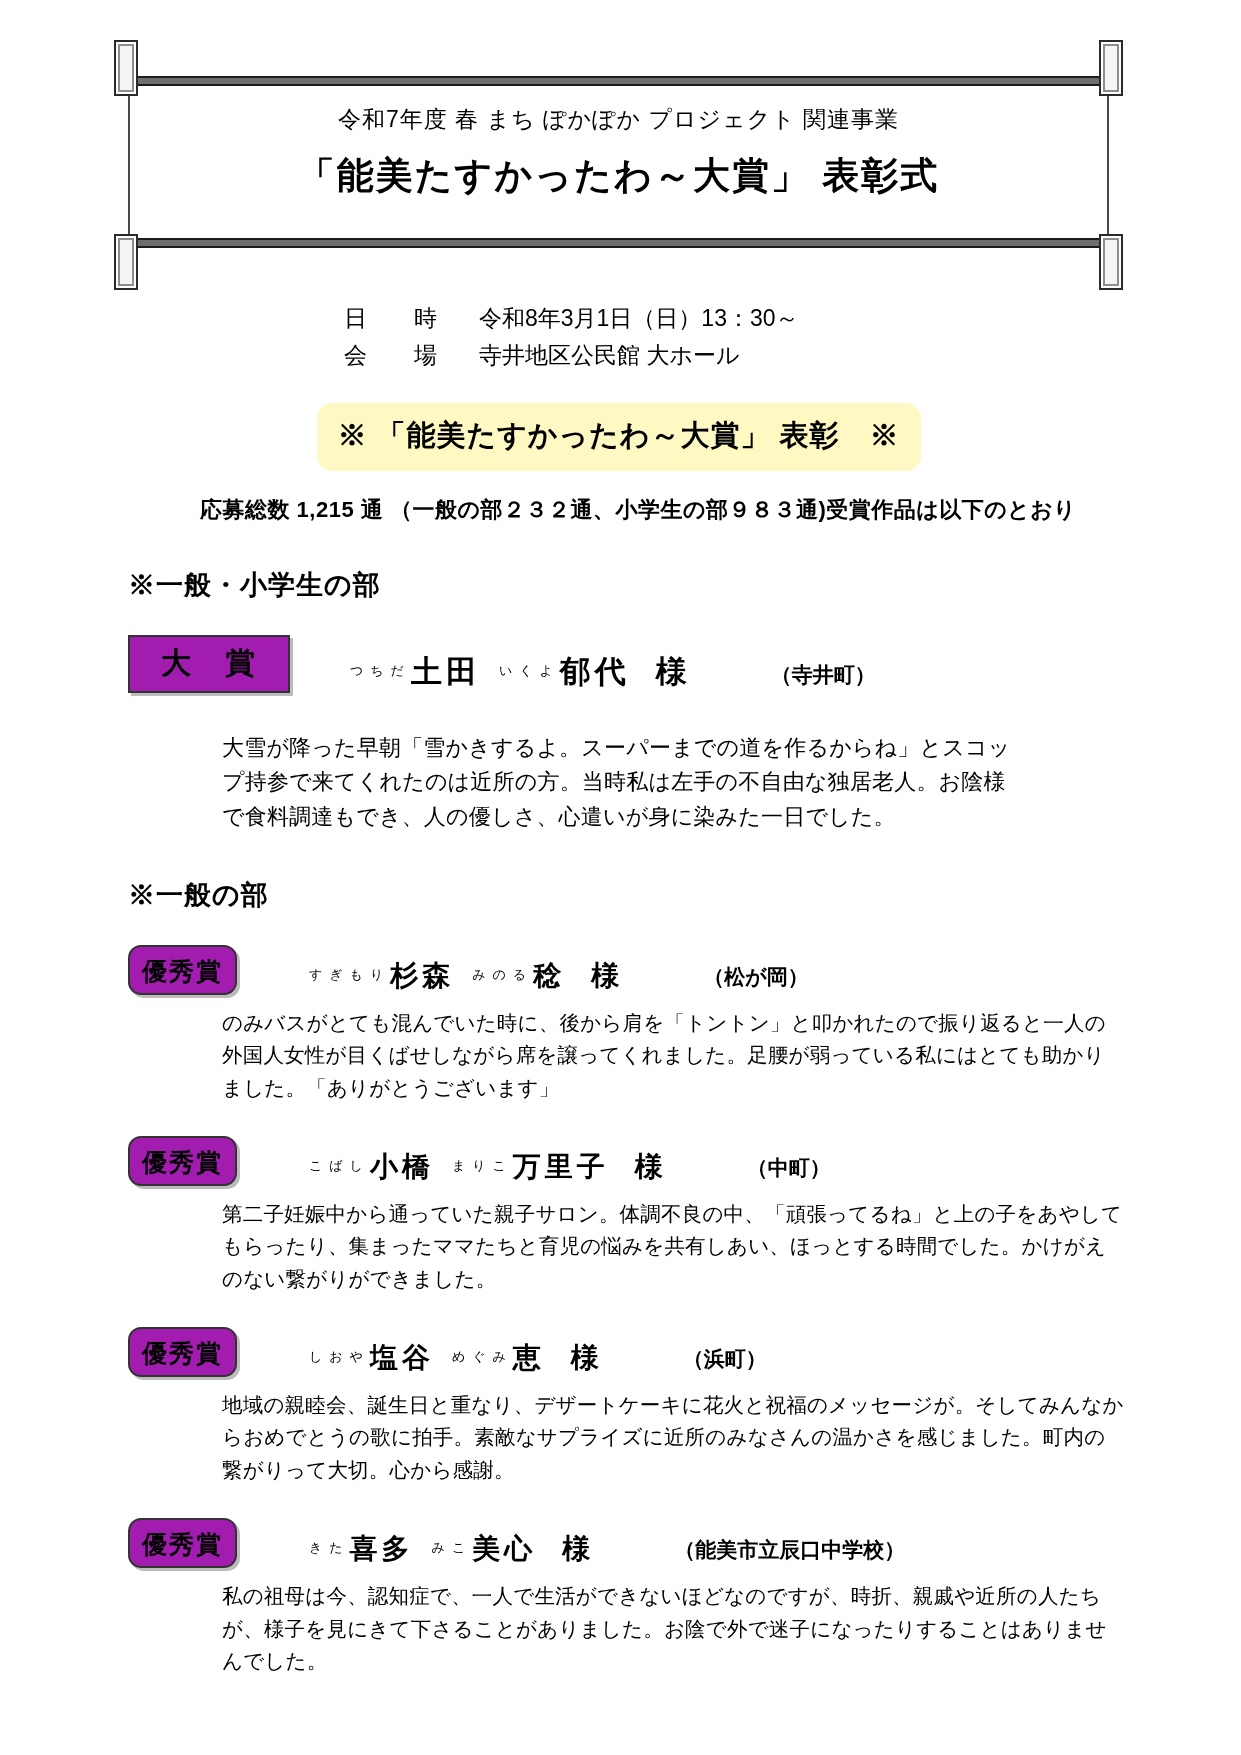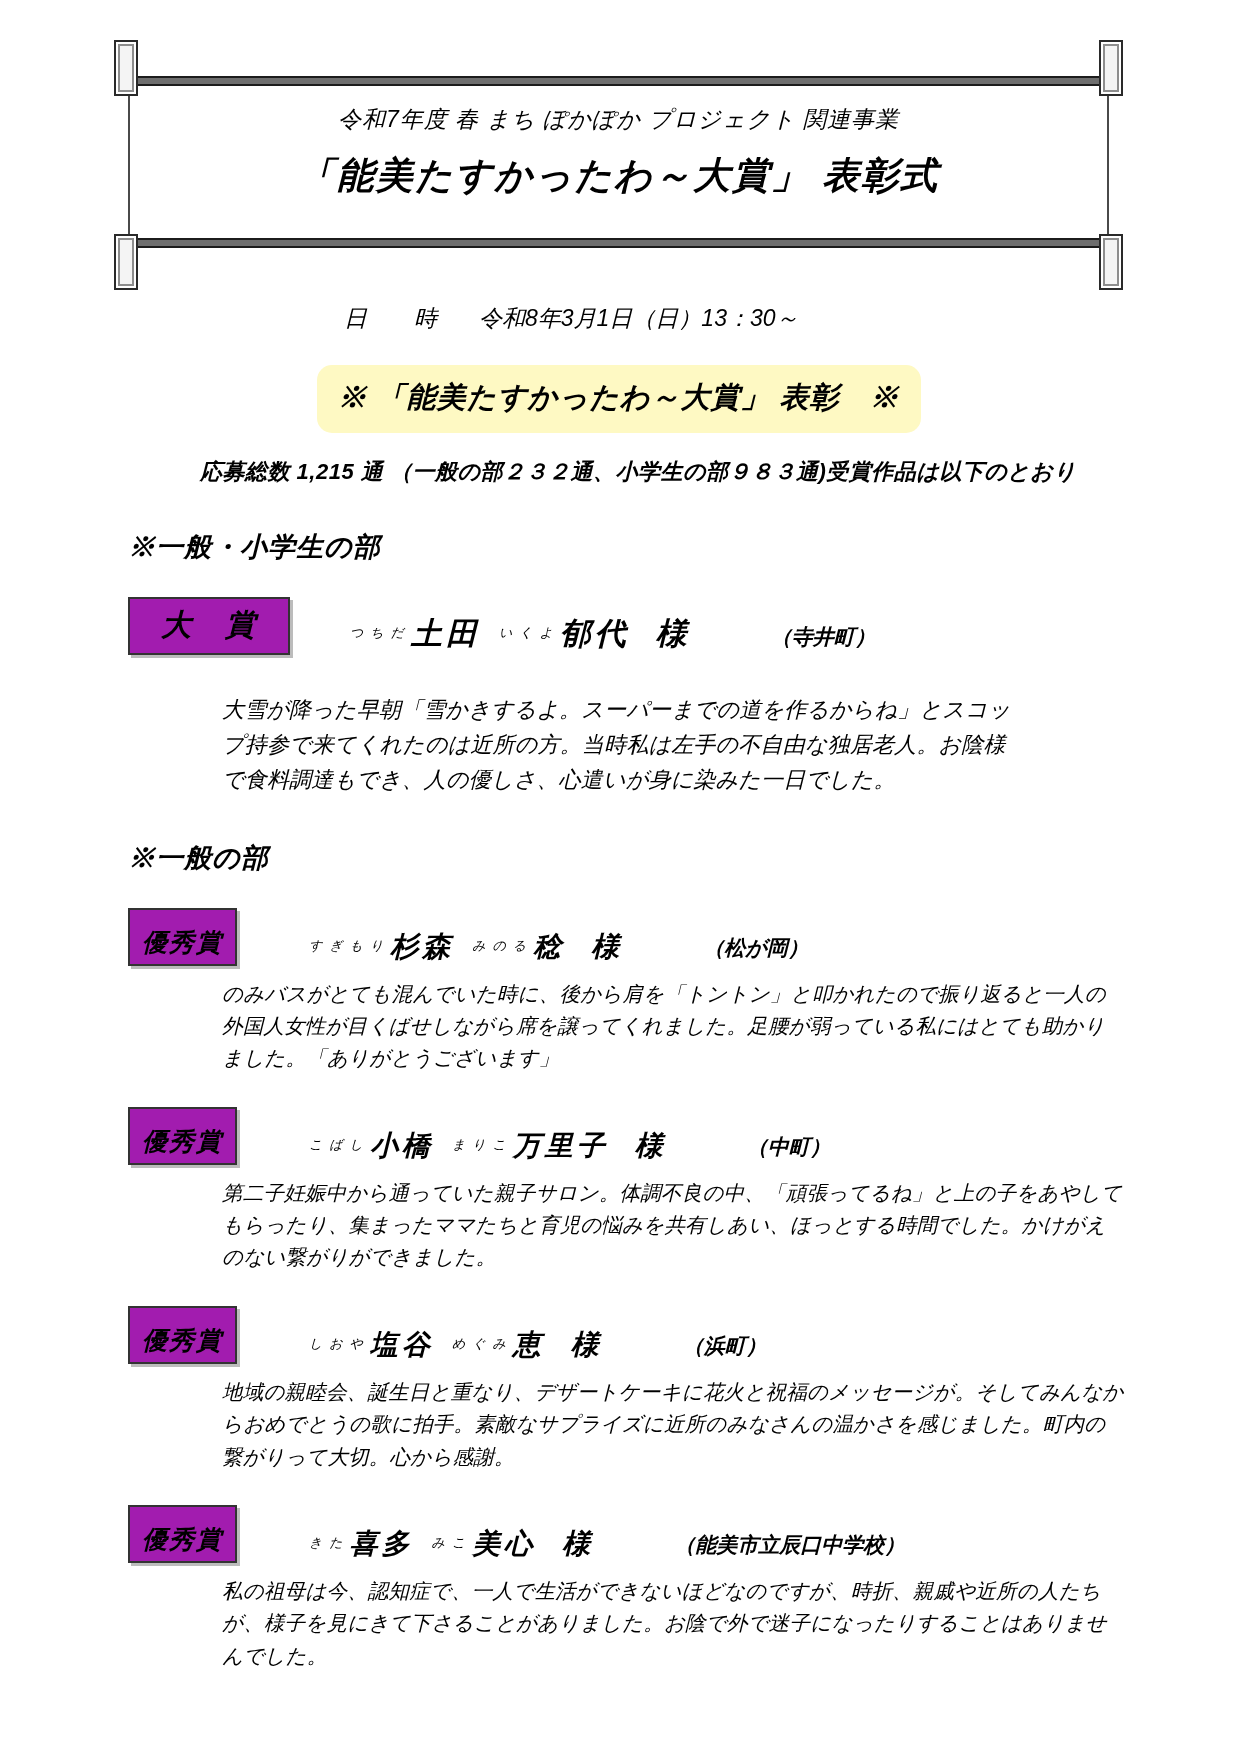--- a/index.html
+++ b/index.html
@@ -5,21 +5,20 @@
   html,body{margin:0;padding:0;background:#fff;}
   .page{
     position:relative;
     width:1237px;height:1755px;
     box-sizing:border-box;
     padding:40px 128px 0 128px;
     background:#ffffff;
     color:#000;
     font-family:"Liberation Sans", sans-serif;
     overflow:hidden;
-    font-style:italic;
   }
   
   .scroll-frame{position:relative;height:248px;}
   .band{position:absolute;left:-13px;right:-13px;height:6px;background:#6e6e6e;
         border-top:2px solid #1c1c1c;border-bottom:2px solid #1c1c1c;}
   .band-top{top:36px;}
   .band-bottom{top:198px;}
   .side{position:absolute;top:44px;height:156px;width:2px;background:#4a4a4a;}
   .side-left{left:0;}
   .side-right{right:0;}
@@ -46,21 +45,21 @@
   .summary{margin:24px 0 0 72px;font-size:22px;font-weight:bold;letter-spacing:0.5px;}
   
   .section-heading{font-size:27px;font-weight:bold;margin:42px 0 0 0;letter-spacing:1px;}
   .award-row{display:flex;align-items:flex-end;margin-top:32px;}
   .award-label-box{
     border:2px solid #333;background:#a21caf;
     box-shadow:3px 3px 0 #bcbcbc;
     font-weight:bold;text-align:center;flex:none;
   }
   .label-grand{font-size:30px;width:158px;padding:6px 0 7px 0;letter-spacing:2px;}
-  .label-exc{font-size:25px;padding:16px 12px 5px 12px;letter-spacing:2px;}
+  .label-exc{font-size:25px;padding:8px 12px 5px 12px;letter-spacing:2px;border-radius:13px;}
   .name-block{display:flex;align-items:flex-end;}
   .grand .name-block{margin-left:60px;}
   .exc .name-block{margin-left:72px;}
   .rgroup{display:inline-flex;flex-direction:row;align-items:center;margin-right:18px;}
   .rt{font-size:13px;letter-spacing:7px;margin-bottom:2px;white-space:nowrap;}
   .rbase{font-weight:bold;letter-spacing:4px;white-space:nowrap;}
   .grand .rbase{font-size:31px;}
   .exc .rbase{font-size:28px;}
   .honorific{font-weight:bold;margin-left:8px;}
   .grand .honorific{font-size:31px;}
@@ -87,20 +86,23 @@
     <div class="frame-content">
       <div class="subtitle">令和7年度 春 まち ぽかぽか プロジェクト 関連事業</div>
       <div class="main-title">「能美たすかったわ～大賞」 表彰式</div>
     </div>
   </div>
 
   <div class="event-info">
     <div class="info-row">
       <span class="info-label">日　時</span><span>令和8年3月1日（日）13：30～</span>
     </div>
+    <div class="info-row">
+      <span class="info-label">会　場</span><span>寺井地区公民館 大ホール</span>
+    </div>
   </div>
 
   <div class="banner">※ 「能美たすかったわ～大賞」 表彰　※</div>
 
   <div class="summary">応募総数 1,215 通 （一般の部２３２通、小学生の部９８３通)受賞作品は以下のとおり</div>
 
   <h2 class="section-heading">※一般・小学生の部</h2>
 
   <div class="award grand">
     <div class="award-row">

